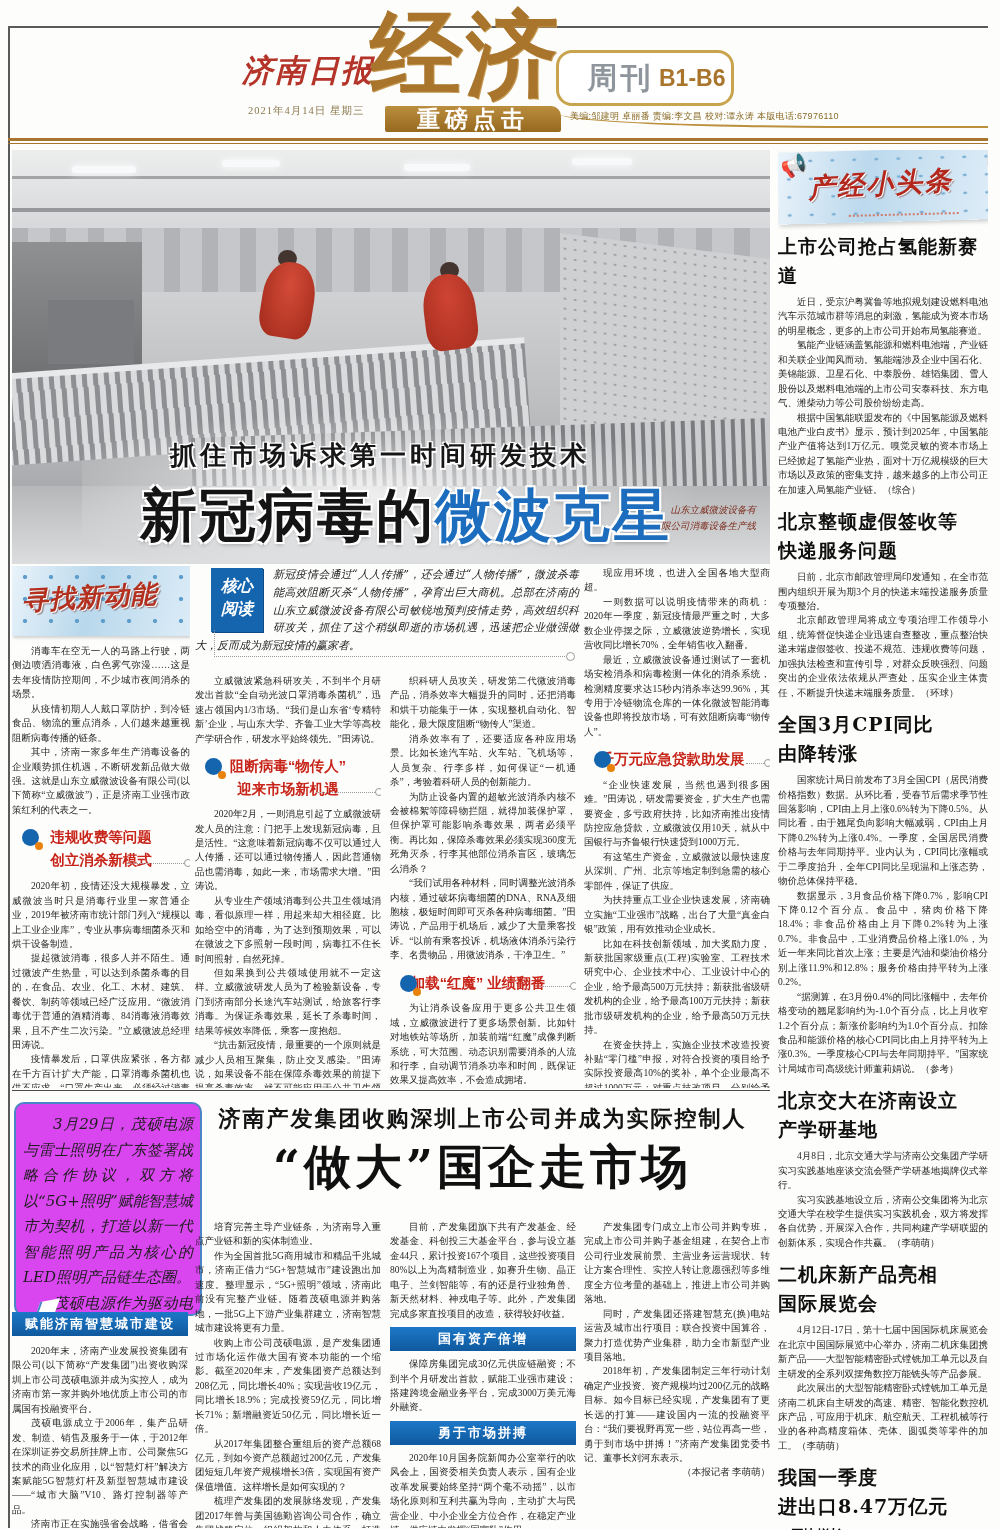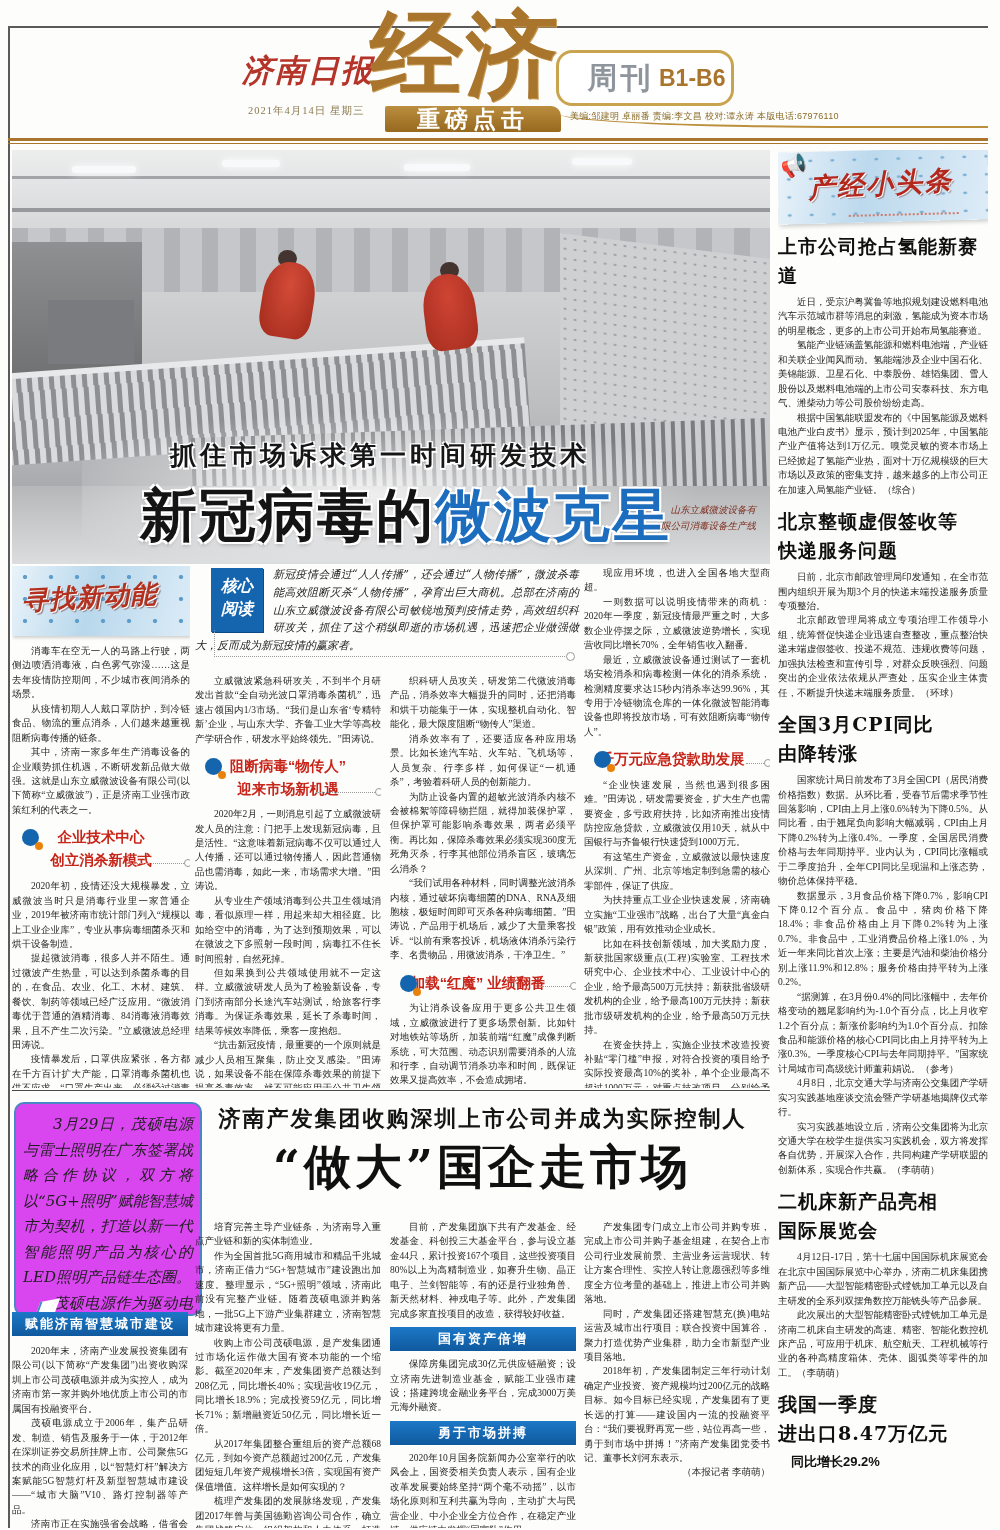--- a/index.html
+++ b/index.html
@@ -204,21 +204,21 @@
     <div class="seek-head">
       <span class="txt">寻找新动能</span>
     </div>
     <div class="body">
         <p>消毒车在空无一人的马路上行驶，两侧边喷洒消毒液，白色雾气弥漫……这是去年疫情防控期间，不少城市夜间消杀的场景。</p>
         <p>从疫情初期人人戴口罩防护，到冷链食品、物流的重点消杀，人们越来越重视阻断病毒传播的链条。</p>
         <p>其中，济南一家多年生产消毒设备的企业顺势抓住机遇，不断研发新品做大做强。这就是山东立威微波设备有限公司(以下简称“立威微波”)，正是济南工业强市政策红利的代表之一。</p>
       </div>
     <div class="rsub">
       <span class="dot"></span>
-      <div>企业技术中心</div>
+      <div>违规收费等问题</div>
       <div>创立消杀新模式</div>
       <span class="tail"></span>
     </div>
     <div class="body">
         <p>2020年初，疫情还没大规模暴发，立威微波当时只是消毒行业里一家普通企业，2019年被济南市统计部门列入“规模以上工业企业库”，专业从事病毒细菌杀灭和烘干设备制造。</p>
         <p>提起微波消毒，很多人并不陌生。通过微波产生热量，可以达到杀菌杀毒的目的，在食品、农业、化工、木材、建筑、餐饮、制药等领域已经广泛应用。“微波消毒优于普通的酒精消毒、84消毒液消毒效果，且不产生二次污染。”立威微波总经理田涛说。</p>
         <p>疫情暴发后，口罩供应紧张，各方都在千方百计扩大产能，口罩消毒杀菌机也供不应求。“口罩生产出来，必须经过消毒才能投放市场。”田涛说，用普通酒精、84消毒口罩杀菌慢，已不合时宜。</p>
       </div>
   </div>
 
@@ -313,21 +313,21 @@
       <p>从2017年集团整合重组后的资产总额68亿元，到如今资产总额超过200亿元，产发集团短短几年资产规模增长3倍，实现国有资产保值增值。这样增长是如何实现的？</p>
       <p>梳理产发集团的发展脉络发现，产发集团2017年曾与美国德勤咨询公司合作，确立集团战略定位、组织架构和人力体系，打造战略管控型产业投资集团。</p>
     </div>
 
   <div class="abs bcol3 colbox body">
     <div>
         <p>目前，产发集团旗下共有产发基金、经发基金、科创投三大基金平台，参与设立基金44只，累计投资167个项目，这些投资项目80%以上为高精制造业，如赛升生物、晶正电子、兰剑智能等，有的还是行业独角兽、新天然材料、神戎电子等。此外，产发集团完成多家直投项目的改造，获得较好收益。</p>
       </div>
     <div class="bluebanner">国有资产倍增</div>
     <div>
-        <p>保障房集团完成30亿元供应链融资；设立济南先进制造业基金，赋能工业强市建设；搭建跨境金融业务平台，完成3000万美元海外融资。</p>
+        <p>保障房集团完成30亿元供应链融资；不到半个月研发出首款，赋能工业强市建设；搭建跨境金融业务平台，完成3000万美元海外融资。</p>
       </div>
     <div class="bluebanner">勇于市场拼搏</div>
     <div>
         <p>2020年10月国务院新闻办公室举行的吹风会上，国资委相关负责人表示，国有企业改革发展要始终坚持“两个毫不动摇”，以市场化原则和互利共赢为导向，主动扩大与民营企业、中小企业全方位合作，在稳定产业链、供应链中发挥“国家队”作用。</p>
       </div>
   </div>
 
   <div class="abs bcol4 colbox body">
     <div>
         <p>产发集团专门成立上市公司并购专班，完成上市公司并购子基金组建，在契合上市公司行业发展前景、主营业务运营现状、转让方案合理性、实控人转让意愿强烈等多维度全方位考量的基础上，推进上市公司并购落地。</p>
@@ -370,20 +370,24 @@
         <div>由降转涨</div>
       </div>
       <div class="body">
           <p>国家统计局日前发布了3月全国CPI（居民消费价格指数）数据。从环比看，受春节后需求季节性回落影响，CPI由上月上涨0.6%转为下降0.5%。从同比看，由于翘尾负向影响大幅减弱，CPI由上月下降0.2%转为上涨0.4%。一季度，全国居民消费价格与去年同期持平。业内认为，CPI同比涨幅或于二季度抬升，全年CPI同比呈现温和上涨态势，物价总体保持平稳。</p>
           <p>数据显示，3月食品价格下降0.7%，影响CPI下降0.12个百分点。食品中，猪肉价格下降18.4%；非食品价格由上月下降0.2%转为上涨0.7%。非食品中，工业消费品价格上涨1.0%，为近一年来同比首次上涨；主要是汽油和柴油价格分别上涨11.9%和12.8%；服务价格由持平转为上涨0.2%。</p>
           <p>“据测算，在3月份0.4%的同比涨幅中，去年价格变动的翘尾影响约为-1.0个百分点，比上月收窄1.2个百分点；新涨价影响约为1.0个百分点。扣除食品和能源价格的核心CPI同比由上月持平转为上涨0.3%。一季度核心CPI与去年同期持平。”国家统计局城市司高级统计师董莉娟说。（参考）</p>
         </div>
     </div>
 
     <div>
+      <div class="sb-title">
+        <div>北京交大在济南设立</div>
+        <div>产学研基地</div>
+      </div>
       <div class="body">
           <p>4月8日，北京交通大学与济南公交集团产学研实习实践基地座谈交流会暨产学研基地揭牌仪式举行。</p>
           <p>实习实践基地设立后，济南公交集团将为北京交通大学在校学生提供实习实践机会，双方将发挥各自优势，开展深入合作，共同构建产学研联盟的创新体系，实现合作共赢。（李萌萌）</p>
         </div>
     </div>
 
     <div>
       <div class="sb-title">
         <div>二机床新产品亮相</div>
         <div>国际展览会</div>

